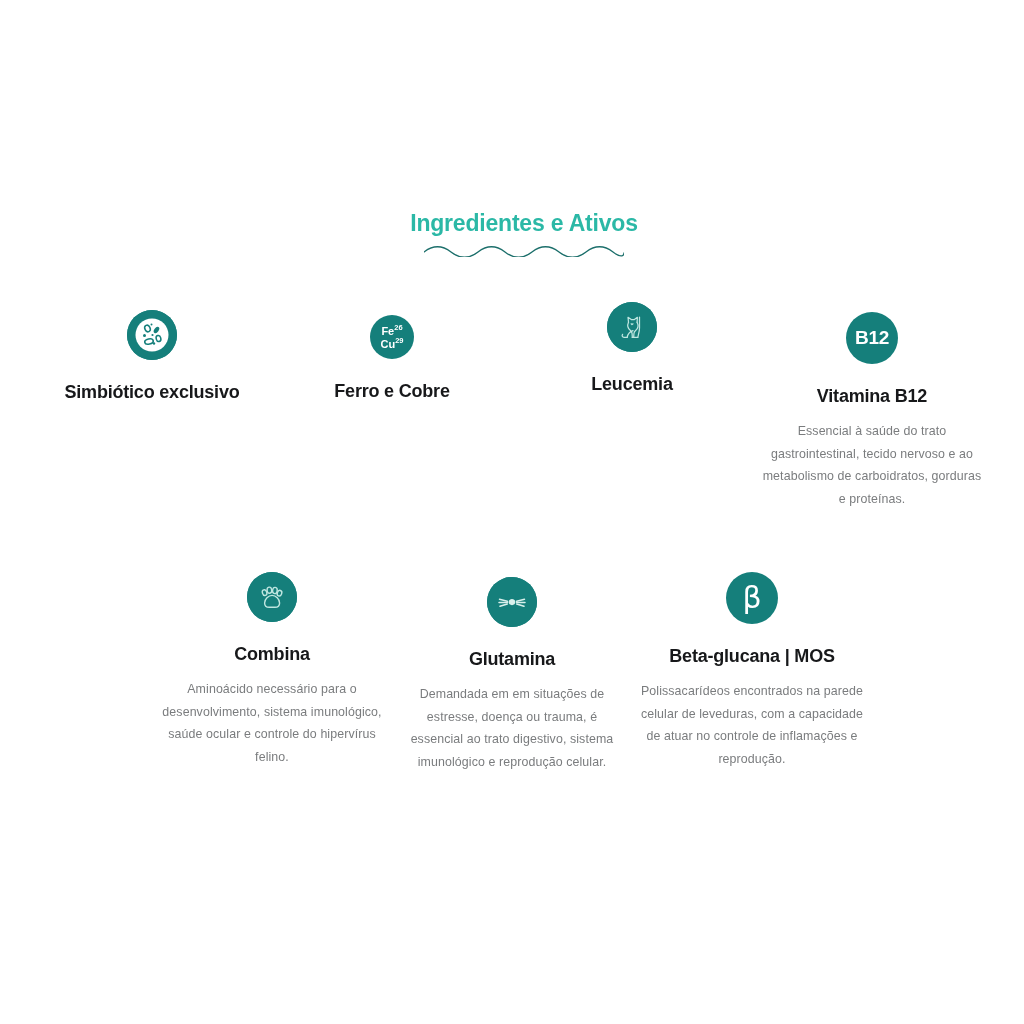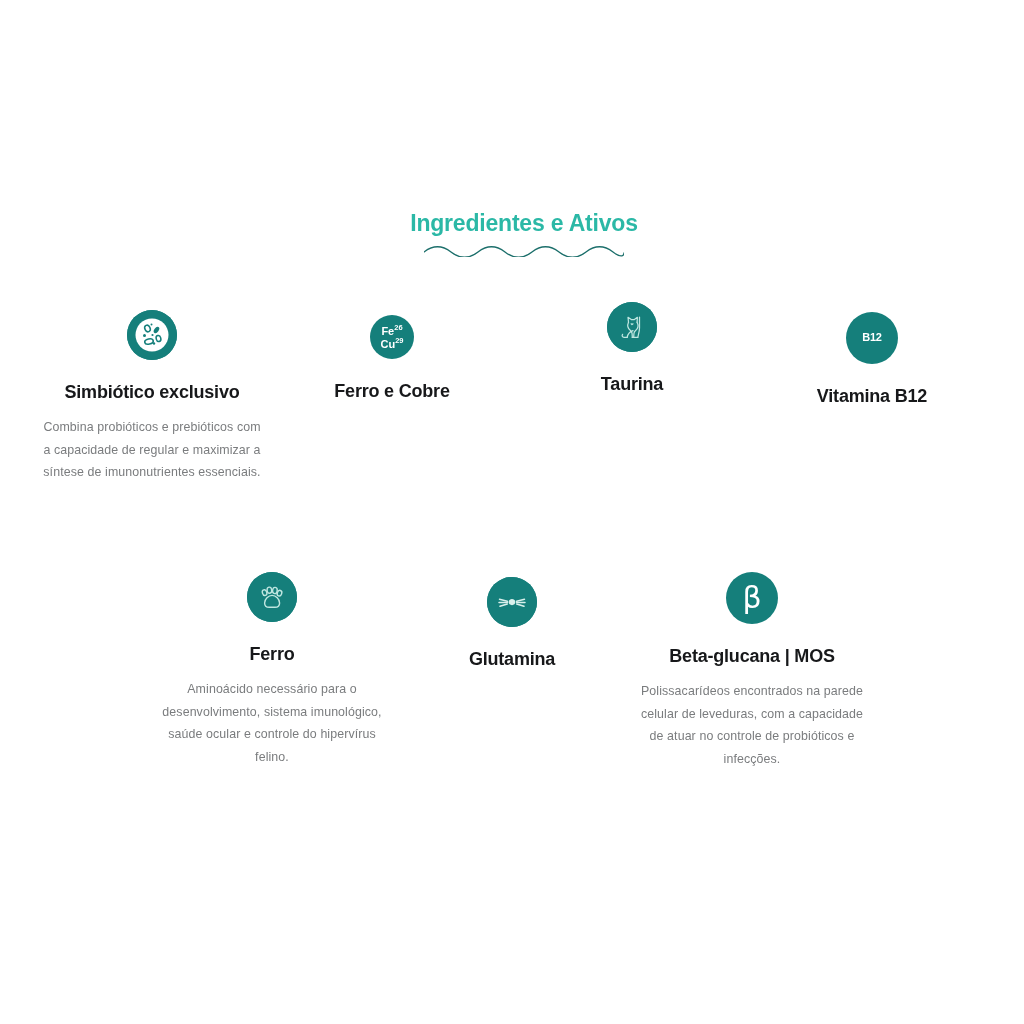--- a/index.html
+++ b/index.html
@@ -87,21 +87,21 @@
 
   .icon-badge svg { display: block; }
 
   .icon-text {
     color: #ffffff;
     font-weight: 700;
     font-family: "Liberation Sans", sans-serif;
     line-height: 1.05;
     text-align: center;
   }
-  .icon-text.b12 { font-size: 11px; letter-spacing: -0.3px; }
+  .icon-text.b12 { font-size: 19px; letter-spacing: -0.3px; }
   .icon-text.elem { font-size: 11px; }
   .icon-text.elem sup { font-size: 7.5px; vertical-align: super; margin-top: 48px; }
   .icon-text.beta { font-size: 30px; font-weight: 400; line-height: 1; font-family: "DejaVu Sans", sans-serif; }
 
   .card-title {
     margin: 22px 0 0 0;
     font-size: 18px;
     font-weight: 700;
     color: #17181A;
     letter-spacing: -0.2px;
@@ -142,21 +142,20 @@
           <ellipse cx="29.5" cy="20" rx="2.2" ry="3.6" transform="rotate(35 29.5 20)" fill="#157F7B"></ellipse>
           <ellipse cx="31.5" cy="28.5" rx="2.3" ry="3.1" transform="rotate(-15 31.5 28.5)" fill="none" stroke="#157F7B" stroke-width="1.5"></ellipse>
           <ellipse cx="22" cy="31.5" rx="4.3" ry="2.6" transform="rotate(-12 22 31.5)" fill="none" stroke="#157F7B" stroke-width="1.6"></ellipse>
           <circle cx="17.5" cy="25.5" r="1.5" fill="#157F7B"></circle>
           <circle cx="25.5" cy="25" r="1.1" fill="#157F7B"></circle>
           <circle cx="27" cy="33.5" r="1.2" fill="#157F7B"></circle>
           <circle cx="24.5" cy="14.5" r="1" fill="#157F7B"></circle>
         </svg>
       </div>
       <h3 class="card-title">Simbiótico exclusivo</h3>
-      <p class="card-desc">Combina probióticos e prebióticos com a capacidade de regular e maximizar a síntese de imunonutrientes essenciais.</p>
     </div>
 
     <div class="card nudge-1">
       <div class="icon-badge small">
         <div class="icon-text elem">
           <span>Fe</span><sup>26</sup><br>
           <span>Cu</span><sup>29</sup>
         </div>
       </div>
       <h3 class="card-title">Ferro e Cobre</h3>
@@ -171,28 +170,29 @@
             <path d="M21.5 20.2 C20.2 23.2 21.0 26.4 23.2 28.2 C24.1 29.0 25.0 30.3 25.1 31.6 L25.3 35.4"></path>
             <path d="M30.1 20.2 C31.6 23.3 30.8 26.7 28.6 28.5 C27.6 29.3 27.0 30.4 26.9 31.7 L26.7 35.4"></path>
             <path d="M25.3 35.4 L30.8 35.4"></path>
             <path d="M26.0 28.6 C23.2 29.5 20.8 31.6 20.2 35.3"></path>
             <path d="M20.2 35.3 L17.0 35.3 C15.3 35.3 14.6 33.5 15.6 32.3"></path>
             <path d="M32.5 15.0 L32.5 26.0 C32.5 29.5 31.5 32.5 30.8 35.4"></path>
             <path d="M24.2 21.8 L25.0 22.6 L26.0 21.8"></path>
           </g>
         </svg>
       </div>
-      <h3 class="card-title">Taurina</h3>
+      <h3 class="card-title">Leucemia</h3>
     </div>
 
     <div class="card nudge-3">
       <div class="icon-badge lg">
         <span class="icon-text b12">B12</span>
       </div>
       <h3 class="card-title">Vitamina B12</h3>
+      <p class="card-desc">Essencial à saúde do trato gastrointestinal, tecido nervoso e ao metabolismo de carboidratos, gorduras e proteínas.</p>
     </div>
 
   </div>
 
   <div class="features-row row-2">
 
     <div style="width:124px;flex:0 0 auto;"></div>
 
     <div class="card nudge-0">
       <div class="icon-badge">
@@ -200,47 +200,48 @@
           <circle cx="25" cy="25" r="25" fill="#157F7B"></circle>
           <g fill="none" stroke="#BFE6E0" stroke-width="1.4">
             <ellipse cx="17.6" cy="20.6" rx="2.2" ry="2.9" transform="rotate(-18 17.6 20.6)"></ellipse>
             <ellipse cx="22.4" cy="18.2" rx="2.3" ry="3.1" transform="rotate(-7 22.4 18.2)"></ellipse>
             <ellipse cx="27.9" cy="18.5" rx="2.3" ry="3.1" transform="rotate(8 27.9 18.5)"></ellipse>
             <ellipse cx="32.5" cy="21.2" rx="2.2" ry="2.9" transform="rotate(20 32.5 21.2)"></ellipse>
             <path d="M25.1 23.4 C21.4 23.4 17.6 27.4 17.6 30.9 C17.6 33.6 19.6 35.2 22.2 35.2 L28.0 35.2 C30.6 35.2 32.6 33.6 32.6 30.9 C32.6 27.4 28.8 23.4 25.1 23.4 Z"></path>
           </g>
         </svg>
       </div>
-      <h3 class="card-title">Ferro</h3>
+      <h3 class="card-title">Combina</h3>
       <p class="card-desc">Aminoácido necessário para o desenvolvimento, sistema imunológico, saúde ocular e controle do hipervírus felino.</p>
     </div>
 
     <div class="card nudge-1">
       <div class="icon-badge">
         <svg width="50" height="50" viewBox="0 0 50 50" aria-hidden="true">
           <circle cx="25" cy="25" r="25" fill="#157F7B"></circle>
           <g stroke="#D9F0EC" stroke-width="1.5" stroke-linecap="round" fill="none">
             <path d="M12.5 22.2 L20.3 24.2"></path>
             <path d="M12.0 25.6 L20.3 25.6"></path>
             <path d="M13.0 29.2 L20.3 27.0"></path>
             <path d="M37.5 22.2 L29.7 24.2"></path>
             <path d="M38.0 25.6 L29.7 25.6"></path>
             <path d="M37.0 29.2 L29.7 27.0"></path>
           </g>
           <path d="M25 22.1 C26.9 22.1 28.4 23.5 28.4 25.1 C28.4 26.8 26.9 28.2 25 28.2 C23.1 28.2 21.6 26.8 21.6 25.1 C21.6 23.5 23.1 22.1 25 22.1 Z" fill="#D9F0EC"></path>
         </svg>
       </div>
       <h3 class="card-title">Glutamina</h3>
+      <p class="card-desc">Demandada em em situações de estresse, doença ou trauma, é essencial ao trato digestivo, sistema imunológico e reprodução celular.</p>
     </div>
 
     <div class="card nudge-0">
       <div class="icon-badge lg">
         <span class="icon-text beta">β</span>
       </div>
       <h3 class="card-title">Beta-glucana | MOS</h3>
-      <p class="card-desc">Polissacarídeos encontrados na parede celular de leveduras, com a capacidade de atuar no controle de probióticos e infecções.</p>
+      <p class="card-desc">Polissacarídeos encontrados na parede celular de leveduras, com a capacidade de atuar no controle de inflamações e reprodução.</p>
     </div>
 
     <div style="width:124px;flex:0 0 auto;"></div>
 
   </div>
 
 </div>
 
 </body></html>

